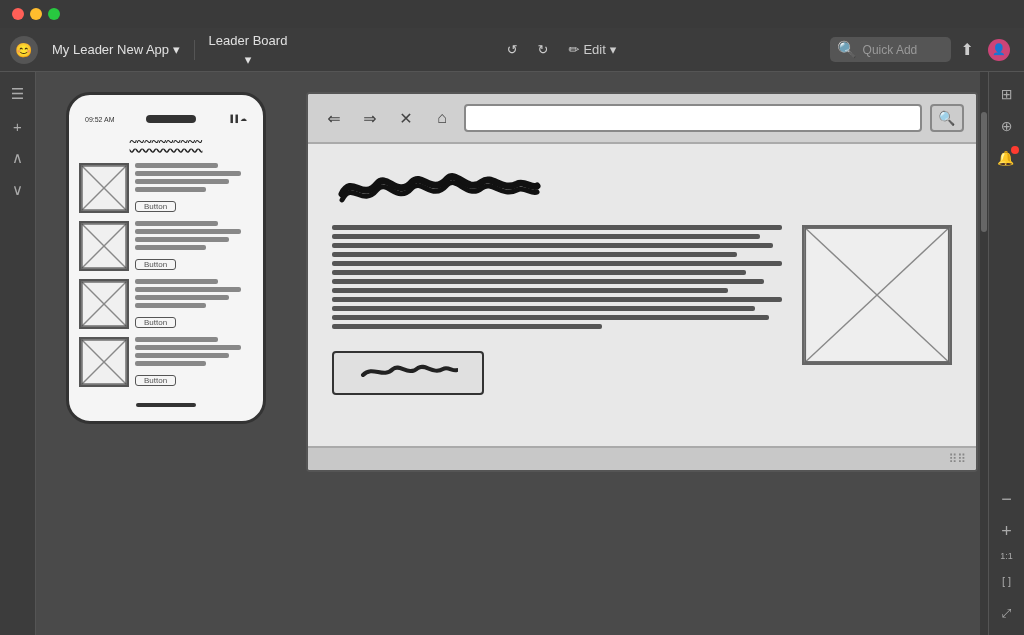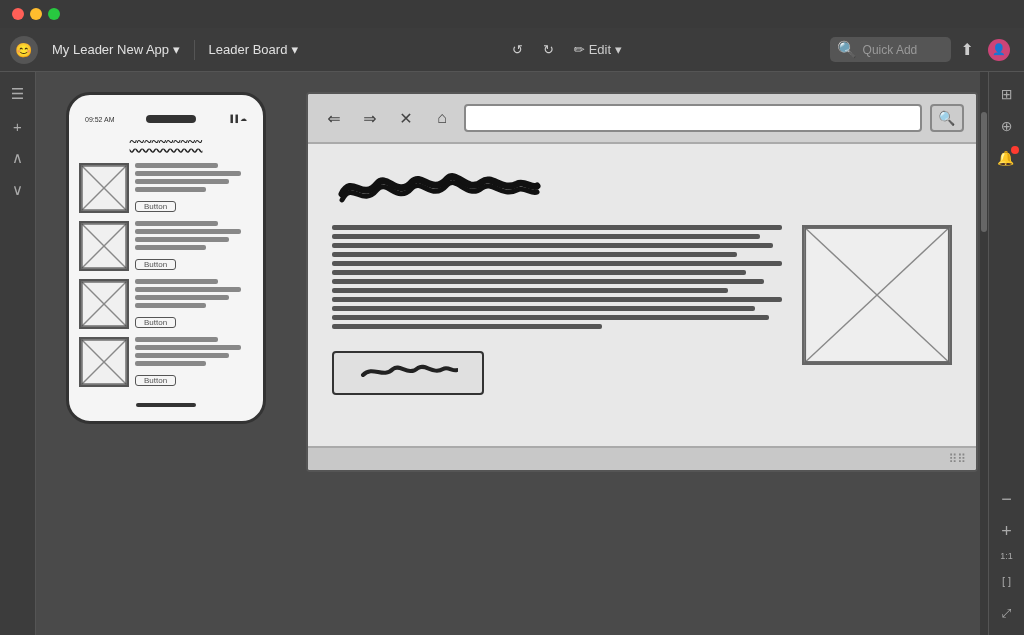--- a/index.html
+++ b/index.html
@@ -77,20 +77,21 @@
     }
     .toolbar-section-name {
       color: #e0e0e0;
       font-size: 13px;
       display: flex;
       align-items: center;
       gap: 4px;
       cursor: pointer;
       padding: 4px 6px;
       border-radius: 4px;
+      flex-direction: column;
     }
     .toolbar-center {
       flex: 1;
       display: flex;
       align-items: center;
       justify-content: center;
       gap: 8px;
     }
     .toolbar-btn {
       background: none;

